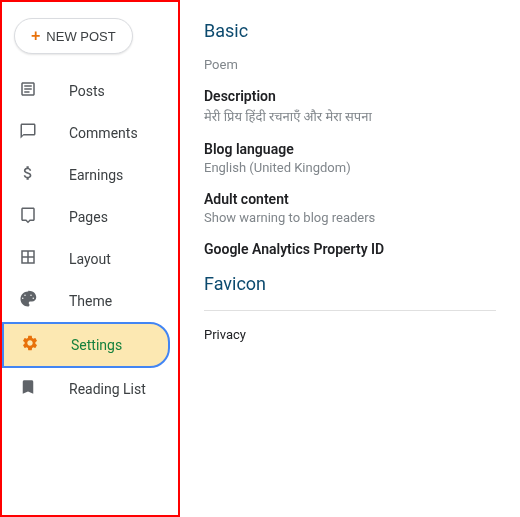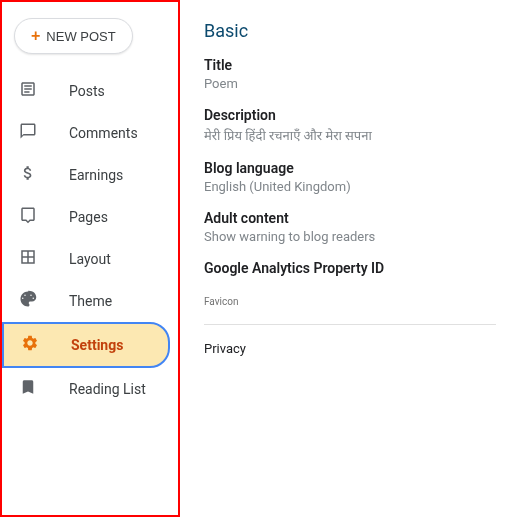--- a/index.html
+++ b/index.html
@@ -75,22 +75,22 @@
       width: 20px;
       text-align: center;
       flex-shrink: 0;
     }
 
     .nav-item.active .nav-icon {
       color: #e8710a;
     }
 
     .nav-item.active .nav-label {
-      color: #c2410c;
-      font-weight: 700;
+      color: #15803d;
+      font-weight: 400;
     }
 
     
     .main {
       flex: 1;
       padding: 20px 24px;
       overflow-y: auto;
     }
 
     .section-title {
@@ -110,22 +110,22 @@
       color: #202124;
       margin-bottom: 3px;
     }
 
     .setting-value {
       font-size: 13px;
       color: #80868b;
     }
 
     .setting-link {
-      font-size: 10px;
-      color: #737373;
+      font-size: 18px;
+      color: #0c4a6e;
       cursor: pointer;
       text-decoration: none;
     }
 
     .divider {
       border: none;
       border-top: 1px solid #e0e0e0;
       margin: 16px 0;
     }
 
@@ -228,21 +228,20 @@
     <span class="nav-label">Reading List</span>
   </div>
 
 </div>
 
 <div class="main">
 
   <h2 class="section-title">Basic</h2>
 
   <div class="setting-group">
-    <div class="setting-label">Title</div>
     <div class="setting-value">Poem</div>
   </div>
 
   <div class="setting-group">
     <div class="setting-label">Description</div>
     <div class="setting-value">मेरी प्रिय हिंदी रचनाएँ और मेरा सपना</div>
   </div>
 
   <div class="setting-group">
     <div class="setting-label">Blog language</div>

